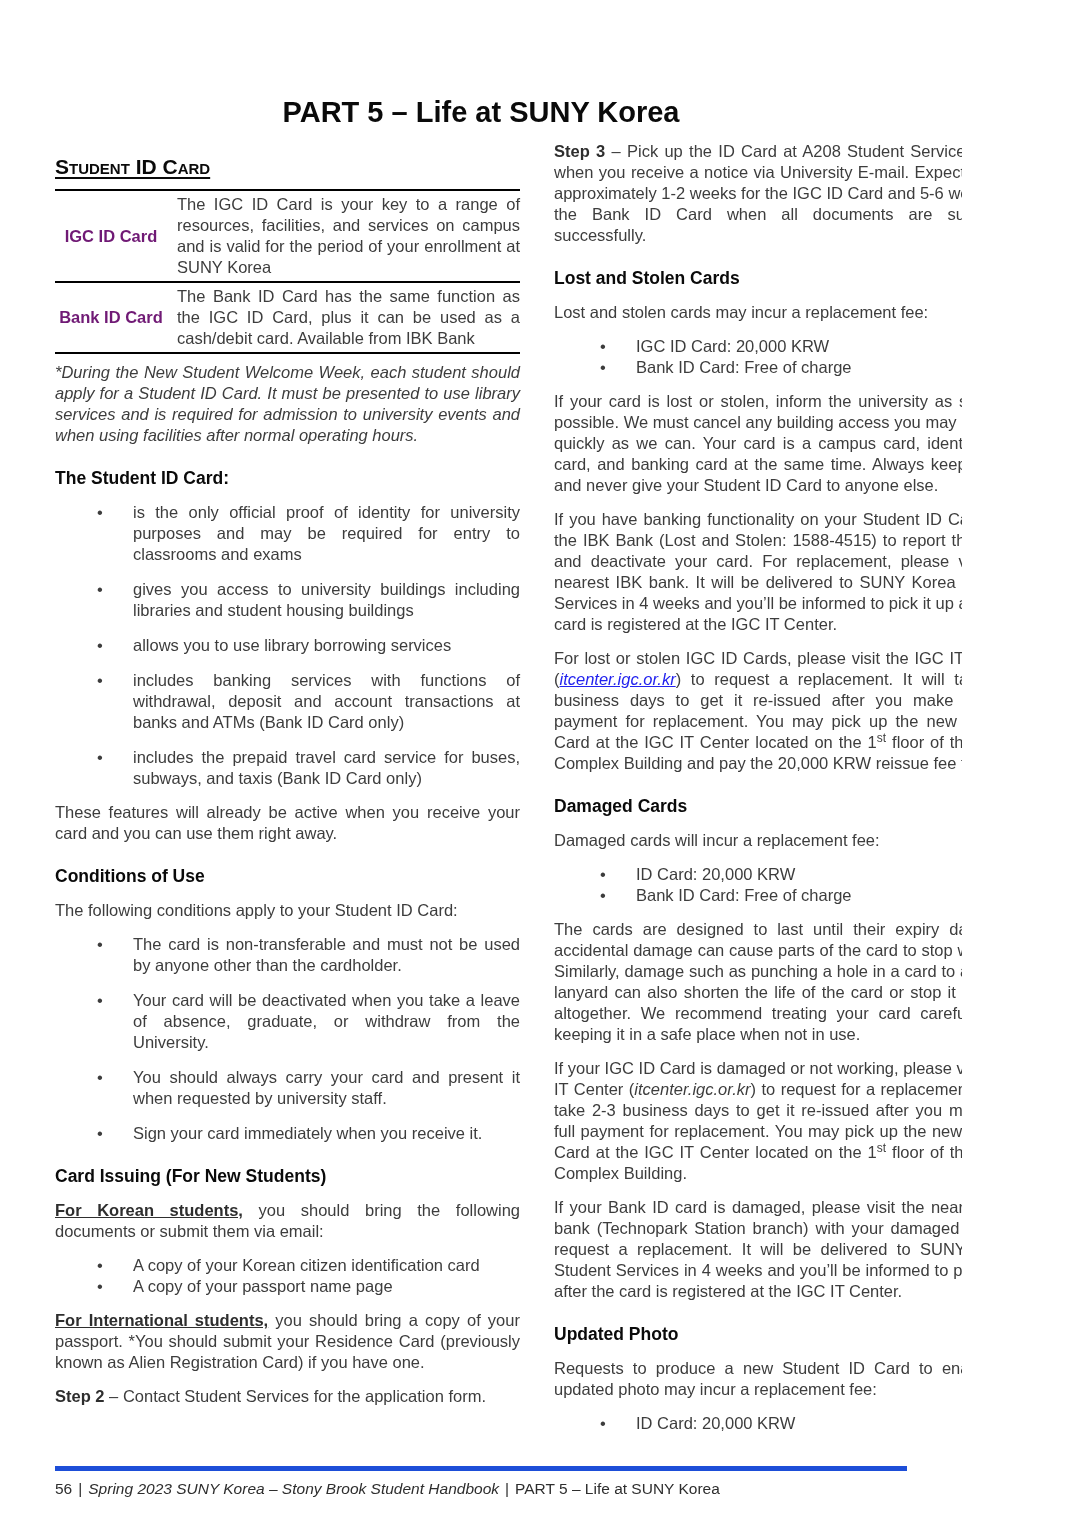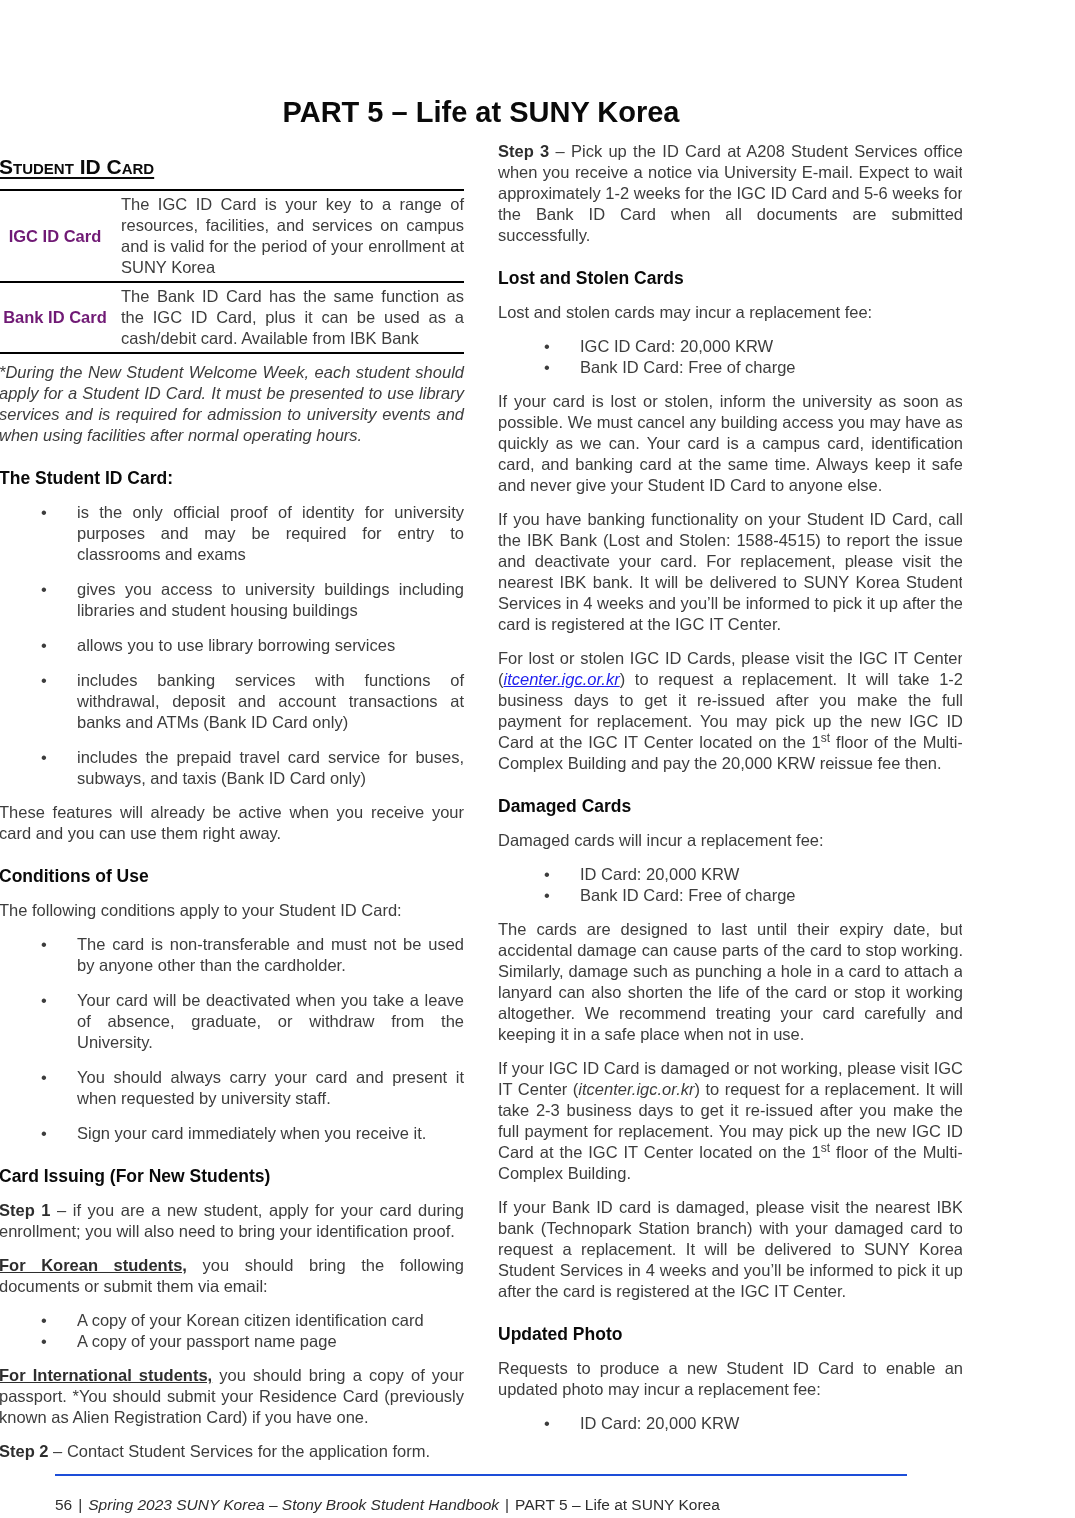--- a/index.html
+++ b/index.html
@@ -21,21 +21,20 @@
     text-align: center;
     font-size: 29px;
     font-weight: bold;
     color: #0a0a0a;
     letter-spacing: 0px;
   }
   .columns {
     display: flex;
     gap: 34px;
     margin-top: 12px;
-    justify-content: center;
   }
   .col {
     width: 465px;
     flex: 0 0 465px;
     font-size: 16.5px;
     line-height: 21px;
   }
   .section-heading {
     display: inline-block;
     margin-top: 14px;
@@ -97,23 +96,23 @@
     color: #2222ee;
     font-style: italic;
     text-decoration: underline;
     cursor: pointer;
   }
   sup { font-size: 12px; line-height: 0; vertical-align: super; }
   .footer {
     position: absolute;
     left: 55px;
     right: 55px;
-    bottom: 4px;
-    border-top: 2px solid #1d4ed8;
-    padding-top: 20px;
+    bottom: 20px;
+    border-top: 5px solid #1d4ed8;
+    padding-top: 9px;
     font-size: 15.5px;
     color: #2e2e2e;
     text-align: left;
     white-space: nowrap;
   }
   .footer .sep { margin: 0 6px; }
 </style>
 </head>
 <body>
 
@@ -155,21 +154,20 @@
       <h3>Conditions of Use</h3>
       <p class="no-just">The following conditions apply to your Student ID Card:</p>
       <ul class="bullets spaced">
         <li>The card is non-transferable and must not be used by anyone other than the cardholder.</li>
         <li>Your card will be deactivated when you take a leave of absence, graduate, or withdraw from the University.</li>
         <li>You should always carry your card and present it when requested by university staff.</li>
         <li>Sign your card immediately when you receive it.</li>
       </ul>
 
       <h3>Card Issuing (For New Students)</h3>
-      <p><strong>Step 1</strong><span> – if you are a new student, apply for your card during enrollment; you will also need to bring your identification proof.</span></p>
       <p><span class="lead">For Korean students,</span><span> you should bring the following documents or submit them via email:</span></p>
       <ul class="bullets tight">
         <li>A copy of your Korean citizen identification card</li>
         <li>A copy of your passport name page</li>
       </ul>
       <p><span class="lead">For International students,</span><span> you should bring a copy of your passport. *You should submit your Residence Card (previously known as Alien Registration Card) if you have one.</span></p>
       <p><strong>Step 2</strong><span> – Contact Student Services for the application form.</span></p>
 
     </div>
 

